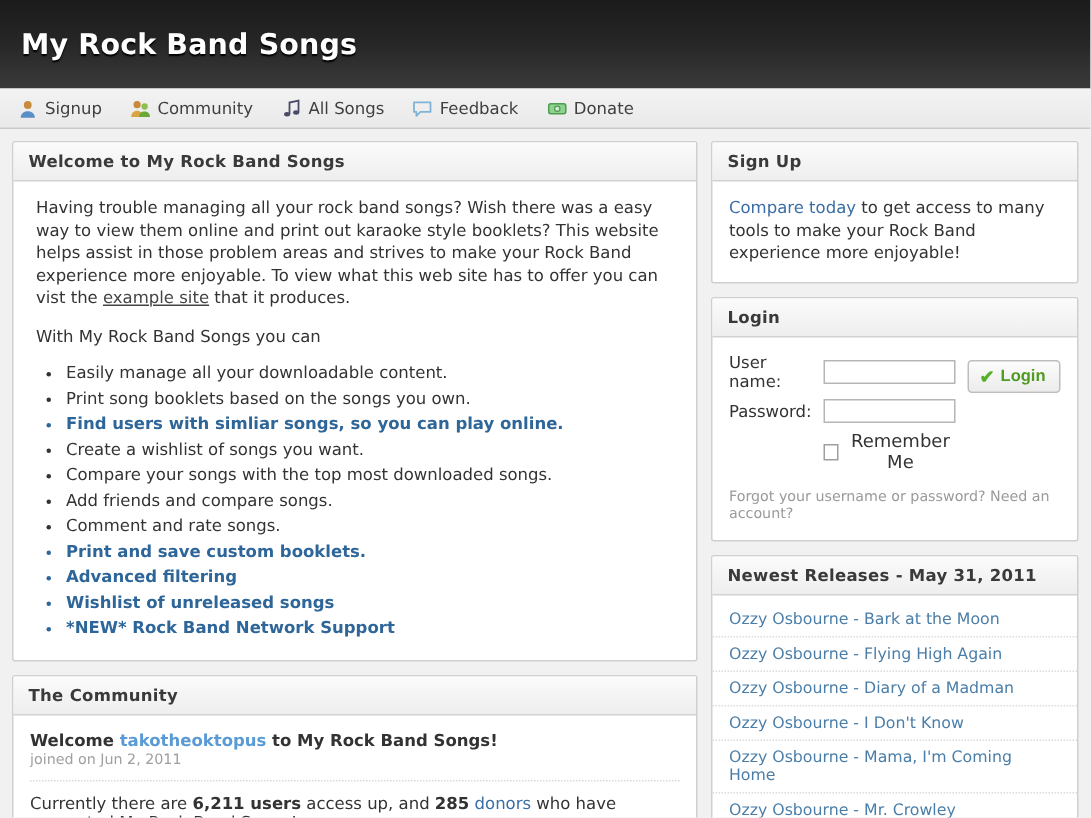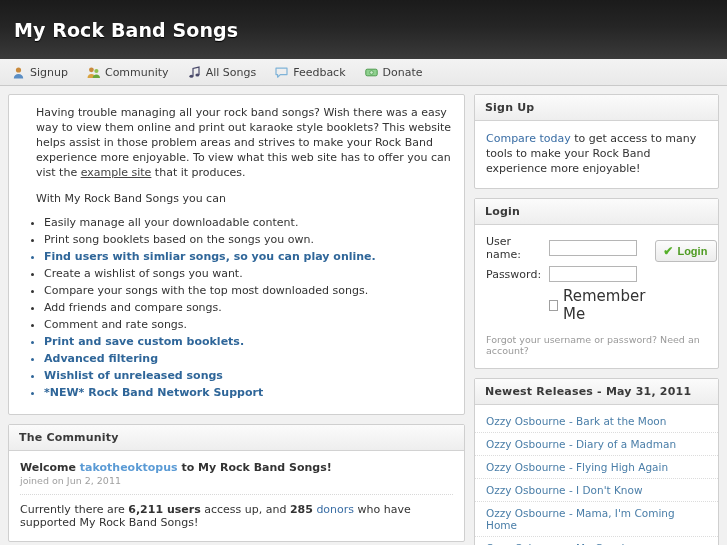--- a/index.html
+++ b/index.html
@@ -67,21 +67,21 @@
     background: linear-gradient(to bottom, #fbfbfb 0%, #eeeeee 100%);
     border-bottom: 1px solid #d2d2d2;
     padding: 6px 10px;
     font-weight: bold;
     font-size: 11px;
     color: #3a3a3a;
     letter-spacing: 0.2px;
   }
   .panel-body { padding: 10px 11px 12px 11px; }
 
-  .intro-p { line-height: 15px; margin: 0 0 11px 16px; color: #333; }
+  .intro-p { line-height: 15px; margin: 0 0 11px 4px; color: #333; }
   .intro-p.tight { margin-bottom: 9px; }
   .intro-p a { color: #444; text-decoration: underline; }
 
   ul.feature-list { margin: 0; padding: 0 0 0 24px; list-style: disc; }
   ul.feature-list li { line-height: 16px; margin-bottom: 1px; color: #333; }
   ul.feature-list li.hl { color: #2f6699; font-weight: bold; }
   ul.feature-list li.hl a { color: #2f6699; font-weight: bold; }
 
   .welcome-line { margin: 0 0 1px 0; font-weight: bold; color: #333; }
   .welcome-line .user { color: #5b9bd5; font-weight: bold; }
@@ -98,21 +98,21 @@
   .field-label { width: 63px; font-size: 11px; color: #333; }
   .txt-input {
     width: 88px; height: 16px;
     border: 1px solid #b5b5b5;
     background: #fff;
     font-family: inherit; font-size: 11px;
     padding: 0 3px;
   }
   .remember-row { display: flex; align-items: center; gap: 5px; margin-left: 63px; }
   .cb { width: 11px; height: 11px; border: 1px solid #9f9f9f; background: #fff; display:block; }
-  .remember-label { font-size: 15px; color: #333; }
+  .remember-label { font-size: 12px; color: #333; text-align: center; }
   .login-btn {
     margin-left: 8px; margin-top: 5px;
     background: linear-gradient(to bottom,#fcfcfc 0%, #ececec 100%);
     border: 1px solid #bdbdbd; border-radius: 3px;
     padding: 4px 9px 4px 7px;
     display: flex; align-items: center; gap: 4px;
     color: #4f9b23; font-weight: bold; font-size: 11px;
     cursor: pointer;
   }
   .check { color: #56b02a; font-size: 12px; font-weight: bold; line-height: 12px; }
@@ -194,20 +194,21 @@
     </span>
     <span class="nav-label">Donate</span>
   </div>
 </div>
 
 <div class="page">
 
   <div class="col-main">
 
     <div class="panel">
+      <div class="panel-head">Welcome to My Rock Band Songs</div>
       <div class="panel-body">
         <p class="intro-p"><span>Having trouble managing all your rock band songs? Wish there was a easy way to view them online and print out karaoke style booklets? This website helps assist in those problem areas and strives to make your Rock Band experience more enjoyable. To view what this web site has to offer you can vist the </span><a href="#">example site</a><span> that it produces.</span></p>
         <p class="intro-p tight">With My Rock Band Songs you can</p>
         <ul class="feature-list">
           <li><span>Easily manage all your downloadable content.</span></li>
           <li><span>Print song booklets based on the songs you own.</span></li>
           <li class="hl"><a href="#">Find users with simliar songs, so you can play online.</a></li>
           <li><span>Create a wishlist of songs you want.</span></li>
           <li><span>Compare your songs with the top most downloaded songs.</span></li>
           <li><span>Add friends and compare songs.</span></li>
@@ -269,26 +270,26 @@
     </div>
 
     <div class="panel releases">
       <div class="panel-head">Newest Releases - May 31, 2011</div>
       <div class="panel-body">
         <ul class="release-list">
           <li>
               <a href="#">Ozzy Osbourne - Bark at the Moon</a>
             </li>
           <li>
+              <a href="#">Ozzy Osbourne - Flying High Again</a>
+            </li>
+          <li>
               <a href="#">Ozzy Osbourne - Diary of a Madman</a>
             </li>
           <li>
-              <a href="#">Ozzy Osbourne - Flying High Again</a>
-            </li>
-          <li>
               <a href="#">Ozzy Osbourne - I Don't Know</a>
             </li>
           <li>
               <a href="#">Ozzy Osbourne - Mama, I'm Coming Home</a>
             </li>
           <li>
               <a href="#">Ozzy Osbourne - Mr. Crowley</a>
             </li>
           <li>
               <a href="#">Ozzy Osbourne - Over the Mountain</a>

